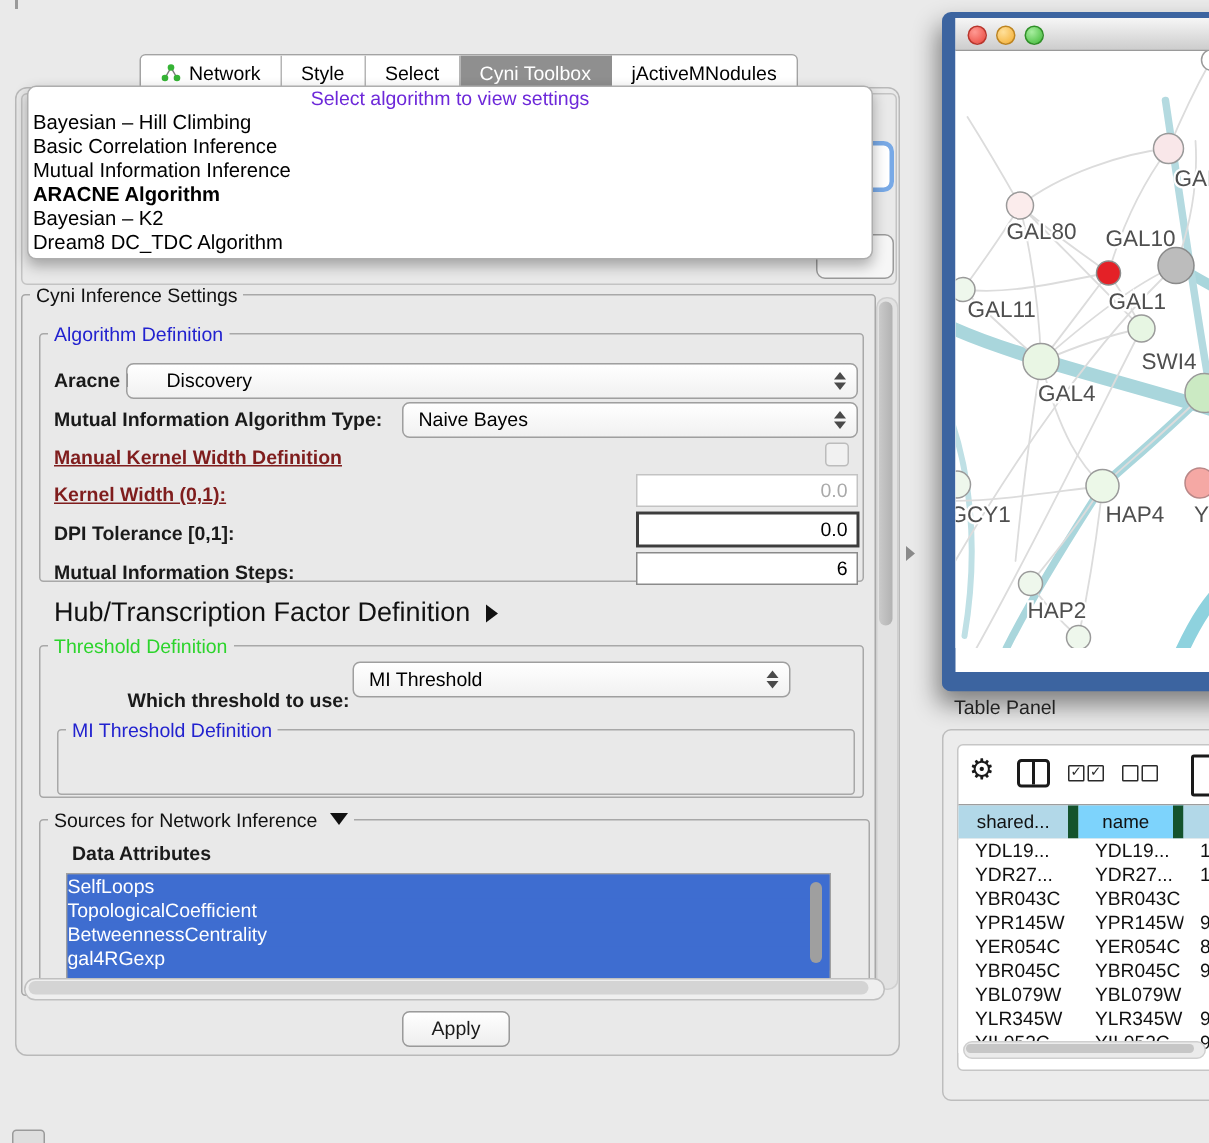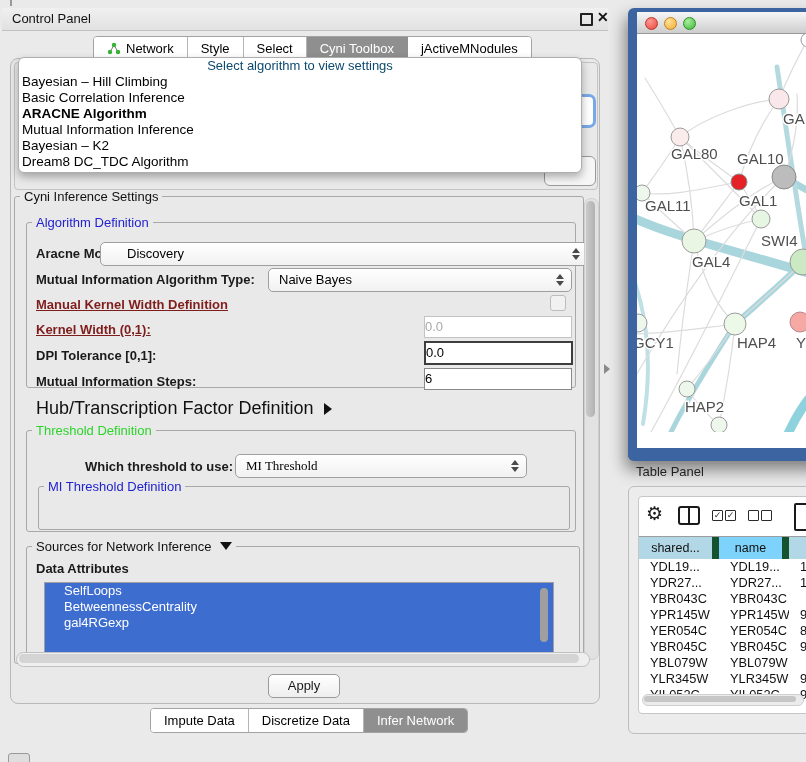--- a/index.html
+++ b/index.html
@@ -29,21 +29,21 @@
                  border:1px solid #b9b9b9;border-radius:8px;}
 
   
   #frag-group{left:14px;top:62px;width:582px;height:126px;border:1px solid #c3c3c3;border-radius:4px;}
   #frag-bluering{left:546px;top:94px;width:44px;height:28px;background:#fff;border:3px solid #78a9e6;border-radius:7px;}
   #frag-combo{left:544px;top:156px;width:50px;height:28px;background:#f6f6f6;border:1px solid #9a9a9a;border-radius:6px;}
 
   
   #popup{left:18px;top:57px;width:562px;height:114px;background:#fff;border:1px solid #aeaeae;border-radius:6px;
          box-shadow:0 4px 9px rgba(0,0,0,.30);z-index:6;overflow:hidden;}
-  #popup-placeholder{height:16px;line-height:16px;text-align:center;color:#0c4a6e;font-size:13px;}
+  #popup-placeholder{height:16px;line-height:16px;text-align:center;color:#6d28d9;font-size:13px;}
   .popup-item{height:16px;line-height:16px;padding-left:3px;font-size:13.5px;color:#000;}
   .popup-item.bold{font-weight:bold;}
 
   
   .group{border:1px solid #a8a8a8;border-radius:3px;}
   .gtitle{position:absolute;background:#e9e9e9;padding:0 4px;font-size:13px;line-height:13px;}
   .t-blue{color:#2222cf;}
   .t-green{color:#2cd42c;}
   #cyni-group{left:14px;top:196px;width:568px;height:466px;}
   #cyni-title{left:20px;top:190px;color:#111;}
@@ -59,28 +59,28 @@
   .tri-down{display:inline-block;width:0;height:0;border-top:8px solid #111;border-left:6px solid transparent;border-right:6px solid transparent;vertical-align:1px;margin-left:5px;}
 
   .lbl{position:absolute;font-weight:bold;color:#1a1a1a;white-space:nowrap;}
   .lbl.dis{color:#7f1d1d;text-decoration:underline;}
   .combo{position:absolute;background:linear-gradient(#ffffff,#f1f1f1);border:1px solid #9f9f9f;border-radius:5px;
          height:22px;line-height:22px;padding-left:10px;color:#000;}
   .stepper{position:absolute;right:7px;top:4px;width:9px;height:14px;}
   .stepper:before,.stepper:after{content:"";position:absolute;left:1px;border-left:4px solid transparent;border-right:4px solid transparent;}
   .stepper:before{top:1px;border-bottom:5px solid #4a4a4a;}
   .stepper:after{bottom:1px;border-top:5px solid #4a4a4a;}
-  .field{position:absolute;background:#fff;height:20px;line-height:20px;padding-right:6px;color:#000;}
+  .field{position:absolute;background:#fff;height:20px;line-height:20px;text-align:right;padding-right:6px;color:#000;}
   .f-dis{border:1px solid #c3c3c3;color:#a9a9a9;}
   .f-focus{border:2px solid #3d3d3d;}
   .f-norm{border:1px solid #8a8a8a;}
   #chk-manual{left:550px;top:295px;width:14px;height:14px;border:1px solid #bcbcbc;border-radius:3px;background:#f1f1f1;}
 
   #attr-list{left:44px;top:582px;width:508px;height:70px;background:#3e6dd0;border:1px solid #a0a0a0;overflow:hidden;}
-  .attr-item{height:16px;line-height:16px;padding-left:19px;color:#fff;font-size:13px;background:#3e6dd0;}
+  .attr-item{height:16px;line-height:16px;padding-left:0;color:#fff;font-size:13px;background:#3e6dd0;}
   #attr-vscroll{position:absolute;right:5px;top:5px;width:8px;height:54px;background:#9f9f9f;border-radius:4px;}
 
   
   #main-vscroll{left:584px;top:198px;width:13px;height:460px;background:#e2e2e2;border-radius:7px;border:1px solid #cfcfcf;}
   #main-vthumb{position:absolute;left:1px;top:2px;width:9px;height:216px;background:linear-gradient(90deg,#cacaca,#b2b2b2);border-radius:5px;}
   #settings-hscroll{left:16px;top:652px;width:572px;height:13px;background:#efefef;border:1px solid #c0c0c0;border-radius:8px;}
   #settings-hthumb{position:absolute;left:2px;top:1px;width:560px;height:9px;background:#d4d4d4;border-radius:5px;}
 
   #apply-btn{left:268px;top:674px;width:70px;height:22px;background:linear-gradient(#ffffff,#eeeeee);
              border:1px solid #9a9a9a;border-radius:5px;text-align:center;line-height:22px;font-size:13px;}
@@ -117,25 +117,20 @@
   .tcell{padding-left:11px;box-sizing:border-box;white-space:nowrap;overflow:hidden;}
   #tbl-hscroll{left:642px;top:694px;width:160px;height:10px;background:#ebebeb;border:1px solid #cfcfcf;border-radius:6px;}
   #tbl-hthumb{position:absolute;left:1px;top:1px;width:152px;height:6px;background:#c6c6c6;border-radius:4px;}
 </style>
 </head>
 <body>
 
 <div id="app">
 
   <div class="abs" id="top-tick"></div>
-  <div class="abs" id="cp-titlebar">
-    <span id="cp-title">Control Panel</span>
-    <span id="cp-float"></span>
-    <span id="cp-close">✕</span>
-  </div>
 
   <div class="abs segbar" id="tabbar-top">
     <div class="seg">
       <svg class="neticon" viewBox="0 0 14 13">
         <line x1="3" y1="10" x2="7" y2="3" stroke="#7a7a7a" stroke-width="1"></line>
         <line x1="7" y1="3" x2="11" y2="10" stroke="#7a7a7a" stroke-width="1"></line>
         <circle cx="7" cy="3" r="2.2" fill="#35b335"></circle>
         <circle cx="3" cy="10" r="2.2" fill="#35b335"></circle>
         <circle cx="11" cy="10" r="2.2" fill="#35b335"></circle>
       </svg>
@@ -158,35 +153,35 @@
   <div class="abs" id="content-panel"></div>
   <div class="abs" id="frag-group"></div>
   <div class="abs" id="frag-bluering"></div>
   <div class="abs" id="frag-combo"></div>
 
   <div class="abs" id="popup">
     <div id="popup-placeholder">Select algorithm to view settings</div>
     <div>
         <div class="popup-item">Bayesian – Hill Climbing</div>
         <div class="popup-item">Basic Correlation Inference</div>
+        <div class="popup-item">Mutual Information Inference</div>
         <div class="popup-item bold">ARACNE Algorithm</div>
-        <div class="popup-item">Mutual Information Inference</div>
         <div class="popup-item">Bayesian – K2</div>
         <div class="popup-item">Dream8 DC_TDC Algorithm</div>
       </div>
   </div>
 
   <div class="abs group" id="cyni-group"></div>
   <span class="gtitle abs" id="cyni-title">Cyni Inference Settings</span>
 
   <div class="abs group" id="algdef-group"></div>
   <span class="gtitle abs t-blue" id="algdef-title">Algorithm Definition</span>
 
   <span class="lbl" style="left:36px;top:246px;">Aracne Mode:</span>
-  <div class="combo" style="left:100px;top:242px;width:460px;padding-left:26px;">
+  <div class="combo" style="left:84px;top:242px;width:460px;padding-left:26px;">
     <span>Discovery</span>
     <span class="stepper"></span>
   </div>
 
   <span class="lbl" style="left:36px;top:272px;">Mutual Information Algorithm Type:</span>
   <div class="combo" style="left:268px;top:268px;width:292px;">
     <span>Naive Bayes</span>
     <span class="stepper"></span>
   </div>
 
@@ -204,62 +199,52 @@
 
   <span class="abs" style="left:36px;top:398px;font-size:18px;color:#111;">
     <span>Hub/Transcription Factor Definition</span>
     <span class="tri-right"></span>
   </span>
 
   <div class="abs group" id="thr-group"></div>
   <span class="gtitle abs t-green" id="thr-title">Threshold Definition</span>
 
   <span class="lbl" style="left:85px;top:459px;">Which threshold to use:</span>
-  <div class="combo" style="left:235px;top:454px;width:280px;font-family:Liberation Serif, serif;">
+  <div class="combo" style="left:235px;top:441px;width:280px;">
     <span>MI Threshold</span>
     <span class="stepper"></span>
   </div>
 
   <div class="abs group" id="midef-group"></div>
   <span class="gtitle abs t-blue" id="midef-title">MI Threshold Definition</span>
 
   <div class="abs group" id="src-group"></div>
   <span class="gtitle abs" id="src-title">
     <span>Sources for Network Inference</span>
     <span class="tri-down"></span>
   </span>
-  <span class="lbl" style="left:36px;top:561px;">Data Attributes</span>
+  <span class="lbl" style="left:48px;top:561px;">Data Attributes</span>
   <div class="abs" id="attr-list">
 
   <div class="attr-item">SelfLoops</div>
+      <div class="attr-item">TopologicalCoefficient</div>
       <div class="attr-item">BetweennessCentrality</div>
       <div class="attr-item">gal4RGexp</div>
       <div id="attr-vscroll"></div>
     </div>
 
   <div class="abs" id="main-vscroll">
       <div id="main-vthumb"></div>
     </div>
   <div class="abs" id="settings-hscroll">
       <div id="settings-hthumb"></div>
     </div>
 
   <div class="abs" id="apply-btn">Apply</div>
 
-  <div class="abs segbar" id="tabbar-bottom">
-    <div class="seg">
-        <span>Impute Data</span>
-      </div>
-    <div class="seg">
-        <span>Discretize Data</span>
-      </div>
-    <div class="seg sel">
-        <span>Infer Network</span>
-      </div>
-  </div>
 
   <div class="abs" id="bl-partial"></div>
   <div class="abs" id="splitter-arrow"></div>
 
   <div class="abs" id="net-window">
     <div id="net-titlebar">
       <div class="light" id="light-red"></div>
       <div class="light" id="light-yellow"></div>
       <div class="light" id="light-green"></div>
     </div>

